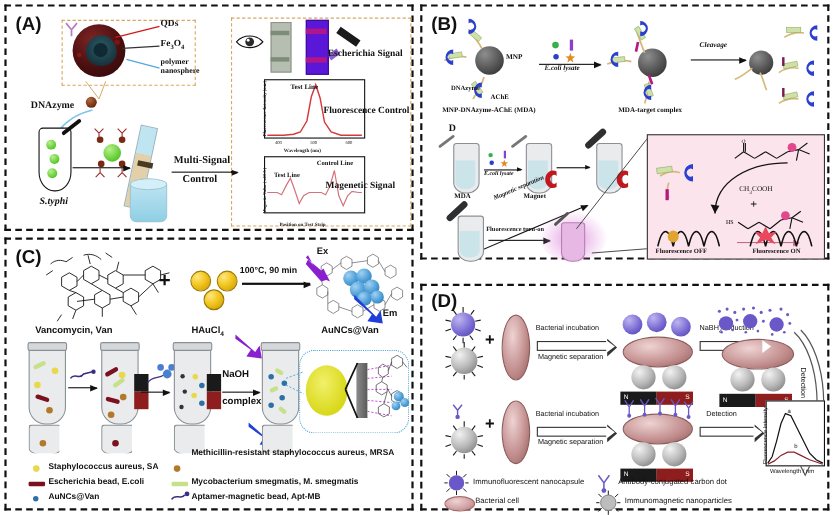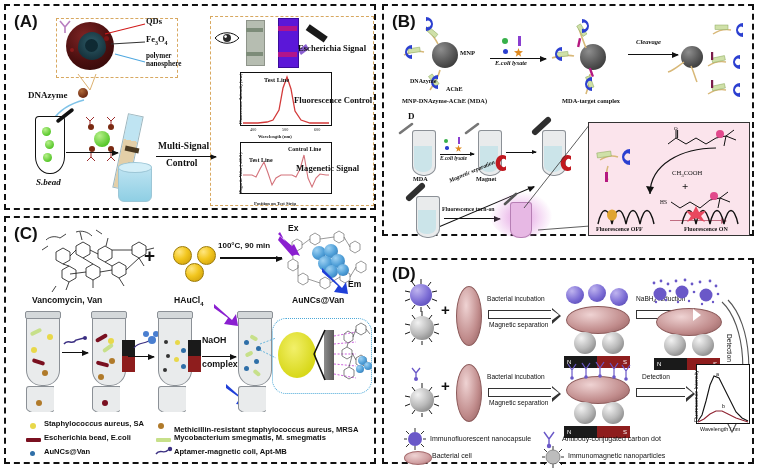--- a/index.html
+++ b/index.html
@@ -115,21 +115,21 @@
 
     <div class="vial" style="left:29px;top:110px;width:30px;height:58px;">
       <div class="vbody"></div>
     </div>
     <div class="circle" style="left:36px;top:121px;width:9px;height:9px;background:radial-gradient(circle at 35% 30%,#b7f08a 0%,#4cc21f 80%);"></div>
     <div class="circle" style="left:39px;top:134px;width:9px;height:9px;background:radial-gradient(circle at 35% 30%,#b7f08a 0%,#4cc21f 80%);"></div>
     <div class="circle" style="left:37px;top:147px;width:9px;height:9px;background:radial-gradient(circle at 35% 30%,#b7f08a 0%,#4cc21f 80%);"></div>
     <svg style="position:absolute;left:50px;top:103px;width:22px;height:14px;">
       <path d="M2,12 L16,1" stroke="#111" stroke-width="3.5" stroke-linecap="round"></path>
     </svg>
-    <div class="txt b i" style="left:30px;top:172px;font-size:9px;">S.bead</div>
+    <div class="txt b i" style="left:30px;top:172px;font-size:9px;">S.typhi</div>
 
     <div class="circle" style="left:88px;top:125px;width:16px;height:16px;background:radial-gradient(circle at 35% 30%,#b7f08a 0%,#4cc21f 80%);"></div>
     <div class="circle" style="left:82px;top:118px;width:6px;height:6px;background:#7a2a12;"></div>
     <div class="circle" style="left:102px;top:118px;width:6px;height:6px;background:#7a2a12;"></div>
     <div class="circle" style="left:83px;top:140px;width:6px;height:6px;background:#7a2a12;"></div>
     <div class="circle" style="left:102px;top:140px;width:6px;height:6px;background:#7a2a12;"></div>
     <svg style="position:absolute;left:78px;top:110px;width:12px;height:10px;">
         <path d="M6,9 L6,5 M6,5 L2,1 M6,5 L10,1" stroke="#9c2b2b" stroke-width="1" fill="none"></path>
       </svg>
     <svg style="position:absolute;left:99px;top:110px;width:12px;height:10px;">
@@ -600,34 +600,34 @@
     <div class="tube" style="left:152px;top:168px;width:28px;height:26px;overflow:hidden;">
       <div class="body"></div>
     </div>
     <div class="tube" style="left:232px;top:168px;width:28px;height:26px;overflow:hidden;">
       <div class="body"></div>
     </div>
 
     <div class="lgd-dot" style="left:24px;top:205px;width:6px;height:6px;background:#e8d84a;"></div>
     <div class="txtS b" style="left:38px;top:202px;font-size:7.6px;">Staphylococcus aureus, SA</div>
     <div class="lgd-dot" style="left:152px;top:205px;width:6px;height:6px;background:#b07a2a;"></div>
-    <div class="txtS b" style="left:168px;top:208px;font-size:7.6px;">Methicillin-resistant staphylococcus aureus, MRSA</div>
+    <div class="txtS b" style="left:168px;top:190px;font-size:7.6px;">Methicillin-resistant staphylococcus aureus, MRSA</div>
 
     <div class="lgd-bar" style="left:20px;top:220px;width:15px;height:4px;background:#7a1020;"></div>
     <div class="txtS b" style="left:38px;top:216px;font-size:7.6px;">Escherichia bead, E.coli</div>
     <div class="lgd-bar" style="left:150px;top:220px;width:15px;height:4px;background:#c7e08a;"></div>
     <div class="txtS b" style="left:168px;top:216px;font-size:7.6px;">Mycobacterium  smegmatis, M. smegmatis</div>
 
     <div class="lgd-dot" style="left:24px;top:233px;width:5px;height:5px;background:#2f6fa8;"></div>
     <div class="txtS b" style="left:38px;top:230px;font-size:7.6px;">AuNCs@Van</div>
     <svg style="position:absolute;left:148px;top:228px;width:20px;height:12px;">
       <path d="M2,8 C6,2 10,9 14,4" stroke="#3b2f82" stroke-width="1.4" fill="none"></path>
       <circle cx="16" cy="3" r="2.2" fill="#3b2f82"></circle>
     </svg>
-    <div class="txtS b" style="left:168px;top:230px;font-size:7.6px;">Aptamer-magnetic coli, Apt-MB</div>
+    <div class="txtS b" style="left:168px;top:230px;font-size:7.6px;">Aptamer-magnetic bead, Apt-MB</div>
   </div>
 
   <div class="panel" style="left:382px;top:258px;width:372px;height:206px;">
     <div class="panel-label" style="left:8px;top:4px;">(D)</div>
 
     <div class="purpball" style="left:26px;top:24px;width:22px;height:22px;"></div>
     <svg style="position:absolute;left:20px;top:18px;width:34px;height:34px;">
       <g stroke="#1a1a1a" stroke-width="1">
         <line x1="17" y1="6" x2="17" y2="1"></line>
           <line x1="24" y1="8" x2="27" y2="4"></line>

